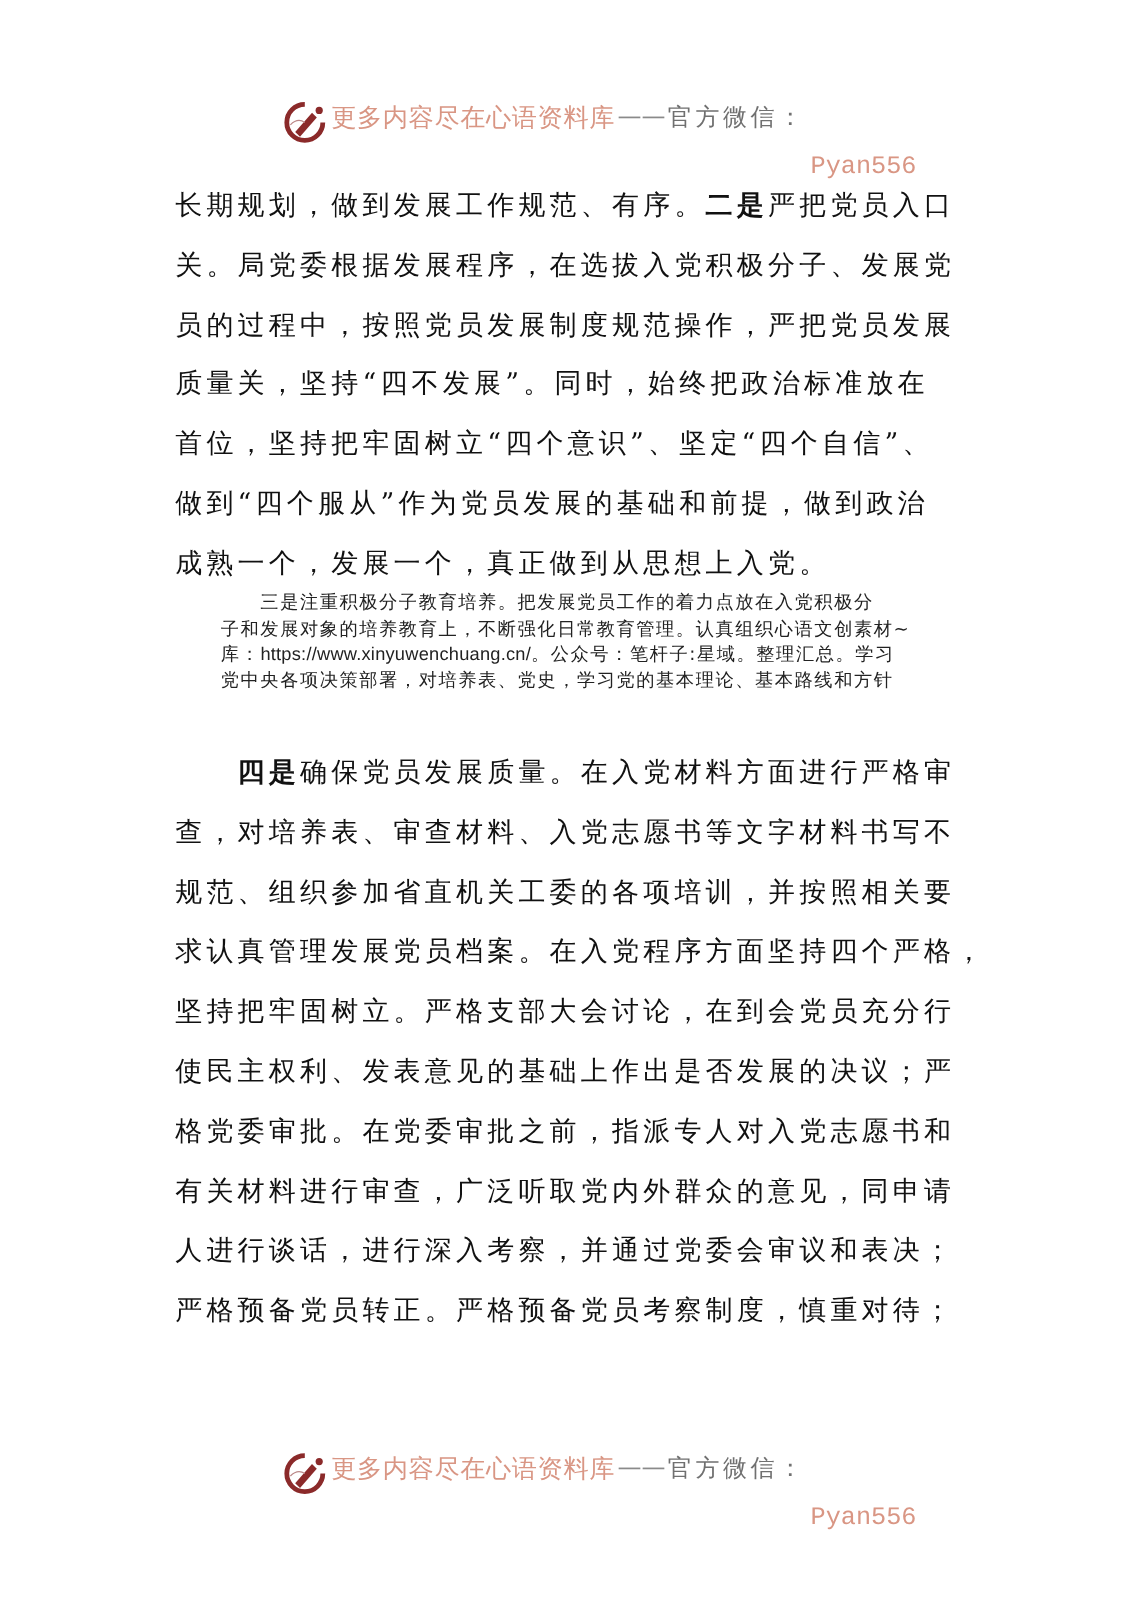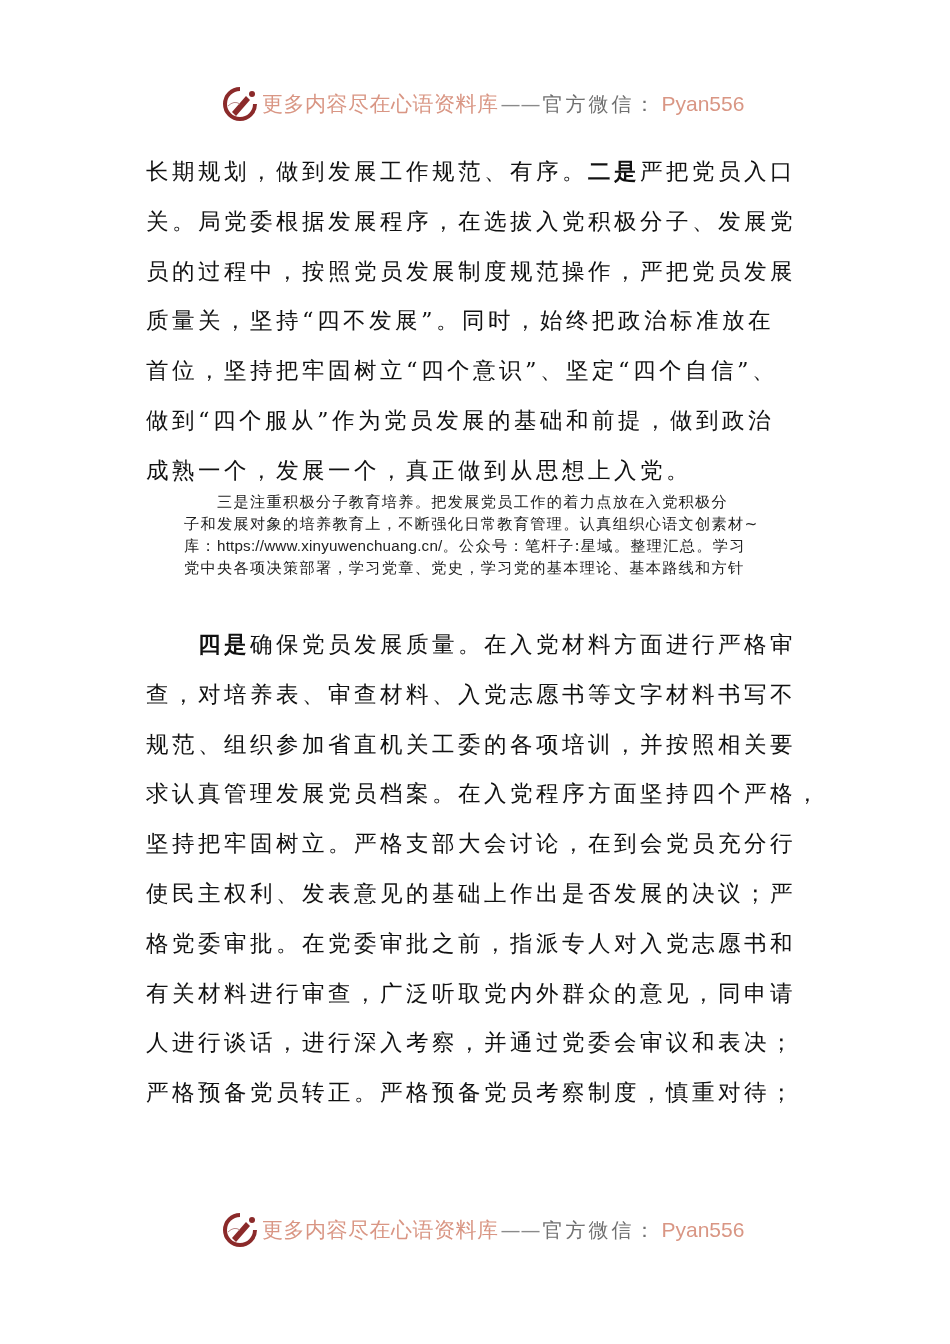--- a/index.html
+++ b/index.html
@@ -1,26 +1,26 @@
 <!DOCTYPE html>
 <html><head>
   <meta charset="utf-8">
   <style>
     html, body { margin: 0; padding: 0; background: #ffffff; }
     body { width: 950px; height: 1344px; position: relative; overflow: hidden;
            font-family: "DejaVu Serif", "Liberation Serif", serif; color: #111; }
 
-    .banner { position: absolute; left: 222px; height: 40px; display: flex; align-items: center; }
+    .banner { position: absolute; left: 236px; height: 40px; display: flex; }
     .banner.top { top: 84px; }
     .banner.bottom { top: 1210px; }
     .banner .logo { width: 36px; height: 36px; margin-right: 4px; }
     .banner .brand { font-family: "DejaVu Serif", serif; font-size: 21px; color: #d99684; letter-spacing: 0.5px; }
     .banner .dash { font-family: "DejaVu Sans", sans-serif; font-size: 20px; color: #8a8a8a; margin: 0 2px; }
     .banner .wechat { font-family: "DejaVu Serif", serif; font-size: 20px; color: #707070; letter-spacing: 3px; }
-    .banner .handle { font-family: Liberation Sans, sans-serif; font-size: 21px; color: #d99684; margin-left: 4px; }
+    .banner .handle { font-family: Liberation Mono, monospace; font-size: 21px; color: #d99684; margin-left: 4px; margin-top: 44px; }
 
     .body-block { position: absolute; left: 146px; width: 640px; }
     .para-large { font-size: 22.5px; line-height: 49.8px; letter-spacing: 3.5px; text-align: justify; }
     .para-large .line { display: block; white-space: nowrap; }
     .para-large b { font-weight: bold; }
 
     .para-small { position: absolute; left: 146px; top: 492px; width: 650px;
                   font-family: "DejaVu Sans", sans-serif; font-size: 15.2px; line-height: 21.5px; letter-spacing: 1.3px; color: #222; }
     .para-small .line { display: block; white-space: nowrap; margin-left: 38px; }
     .para-small .url { font-family: "Liberation Sans", sans-serif; letter-spacing: 0.2px; }
@@ -48,21 +48,21 @@
   <span class="line">质量关，坚持“四不发展”。同时，始终把政治标准放在</span>
   <span class="line">首位，坚持把牢固树立“四个意识”、坚定“四个自信”、</span>
   <span class="line">做到“四个服从”作为党员发展的基础和前提，做到政治</span>
   <span class="line">成熟一个，发展一个，真正做到从思想上入党。</span>
 </div>
 
 <div class="para-small">
   <span class="line">　　三是注重积极分子教育培养。把发展党员工作的着力点放在入党积极分</span>
   <span class="line">子和发展对象的培养教育上，不断强化日常教育管理。认真组织心语文创素材~</span>
   <span class="line"><span>库：</span><span class="url">https://www.xinyuwenchuang.cn/</span><span>。公众号：笔杆子:星域。整理汇总。学习</span></span>
-  <span class="line">党中央各项决策部署，学习党章、党史，学习党的基本理论、基本路线和方针</span>
+  <span class="line">党中央各项决策部署，对培养表、党史，学习党的基本理论、基本路线和方针</span>
 </div>
 
 <div class="body-block para-large" style="top:620px;">
   <span class="line"><span>　　</span><b>四是</b><span>确保党员发展质量。在入党材料方面进行严格审</span></span>
   <span class="line">查，对培养表、审查材料、入党志愿书等文字材料书写不</span>
   <span class="line">规范、组织参加省直机关工委的各项培训，并按照相关要</span>
   <span class="line">求认真管理发展党员档案。在入党程序方面坚持四个严格，</span>
   <span class="line">坚持把牢固树立。严格支部大会讨论，在到会党员充分行</span>
   <span class="line">使民主权利、发表意见的基础上作出是否发展的决议；严</span>
   <span class="line">格党委审批。在党委审批之前，指派专人对入党志愿书和</span>

